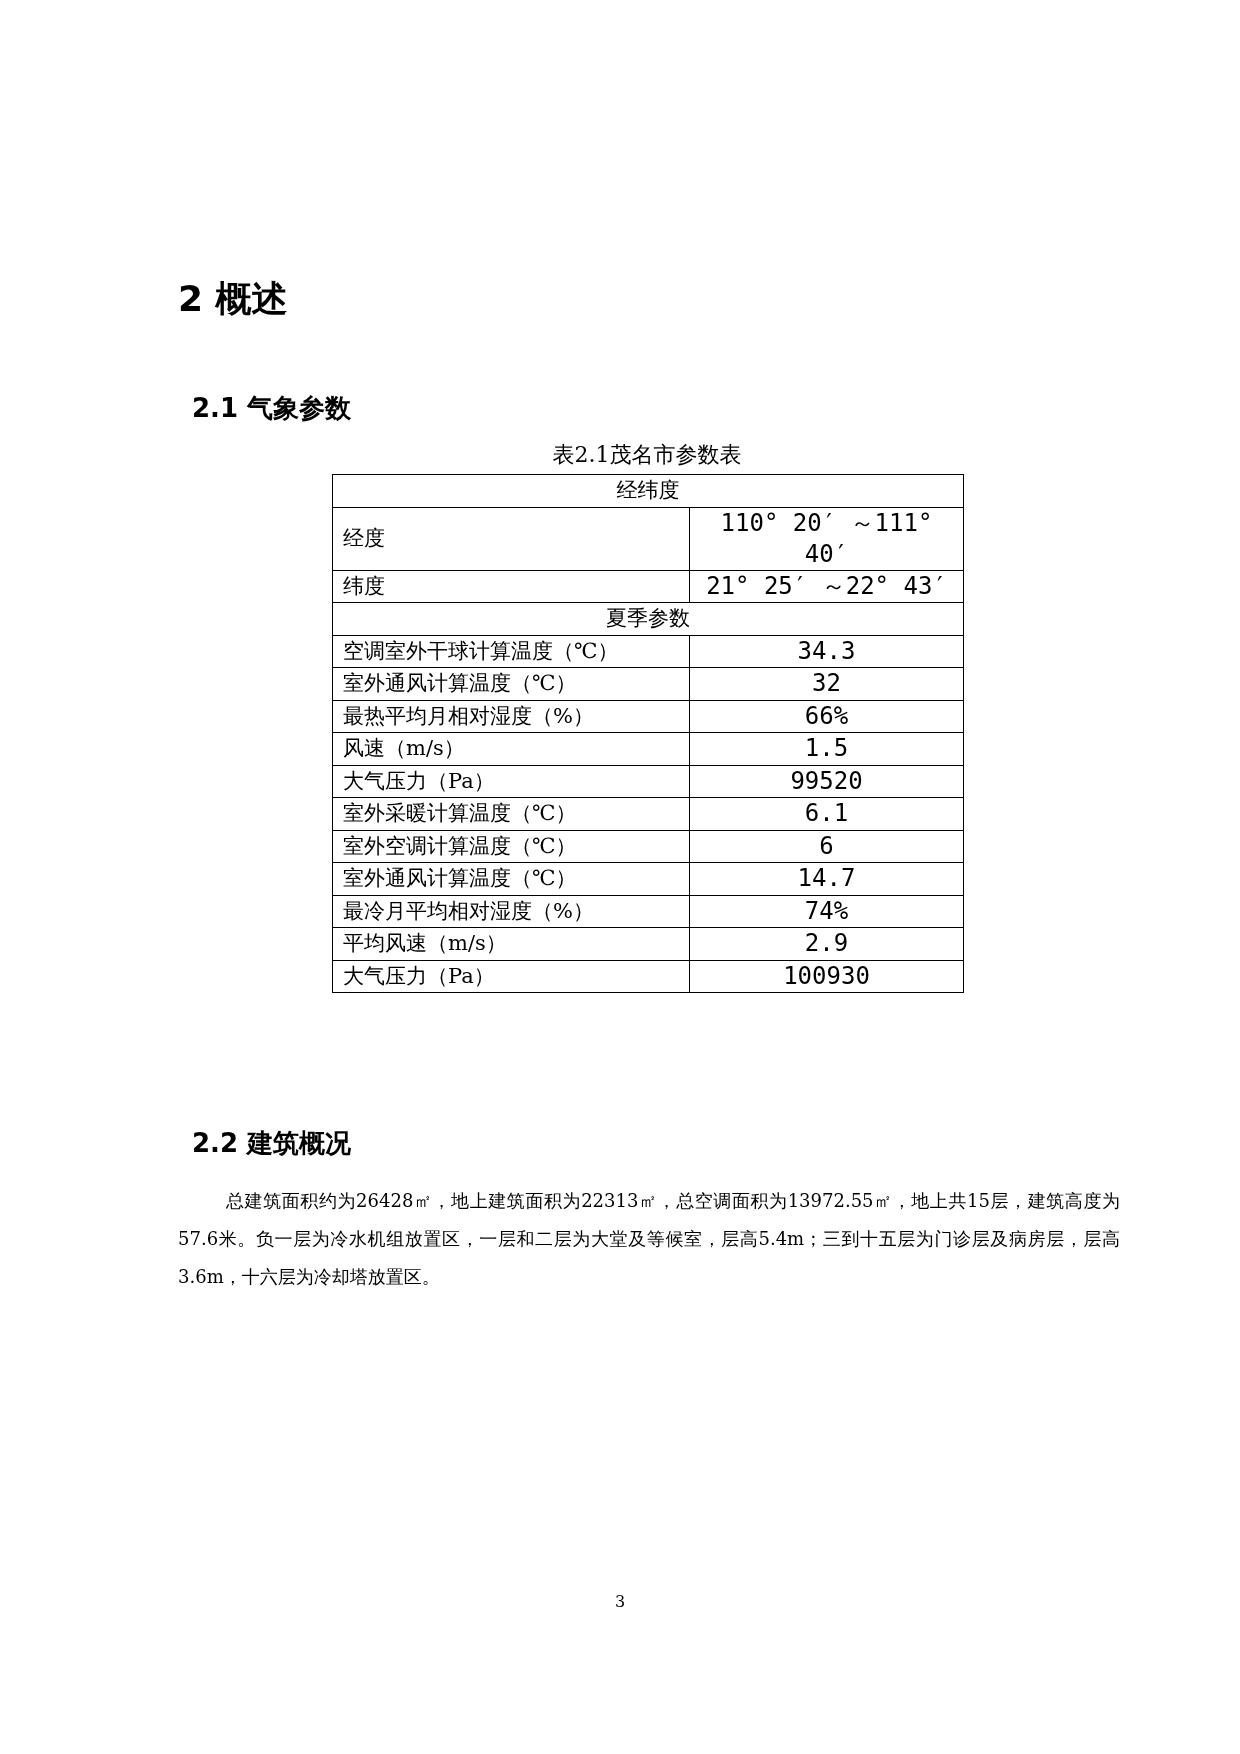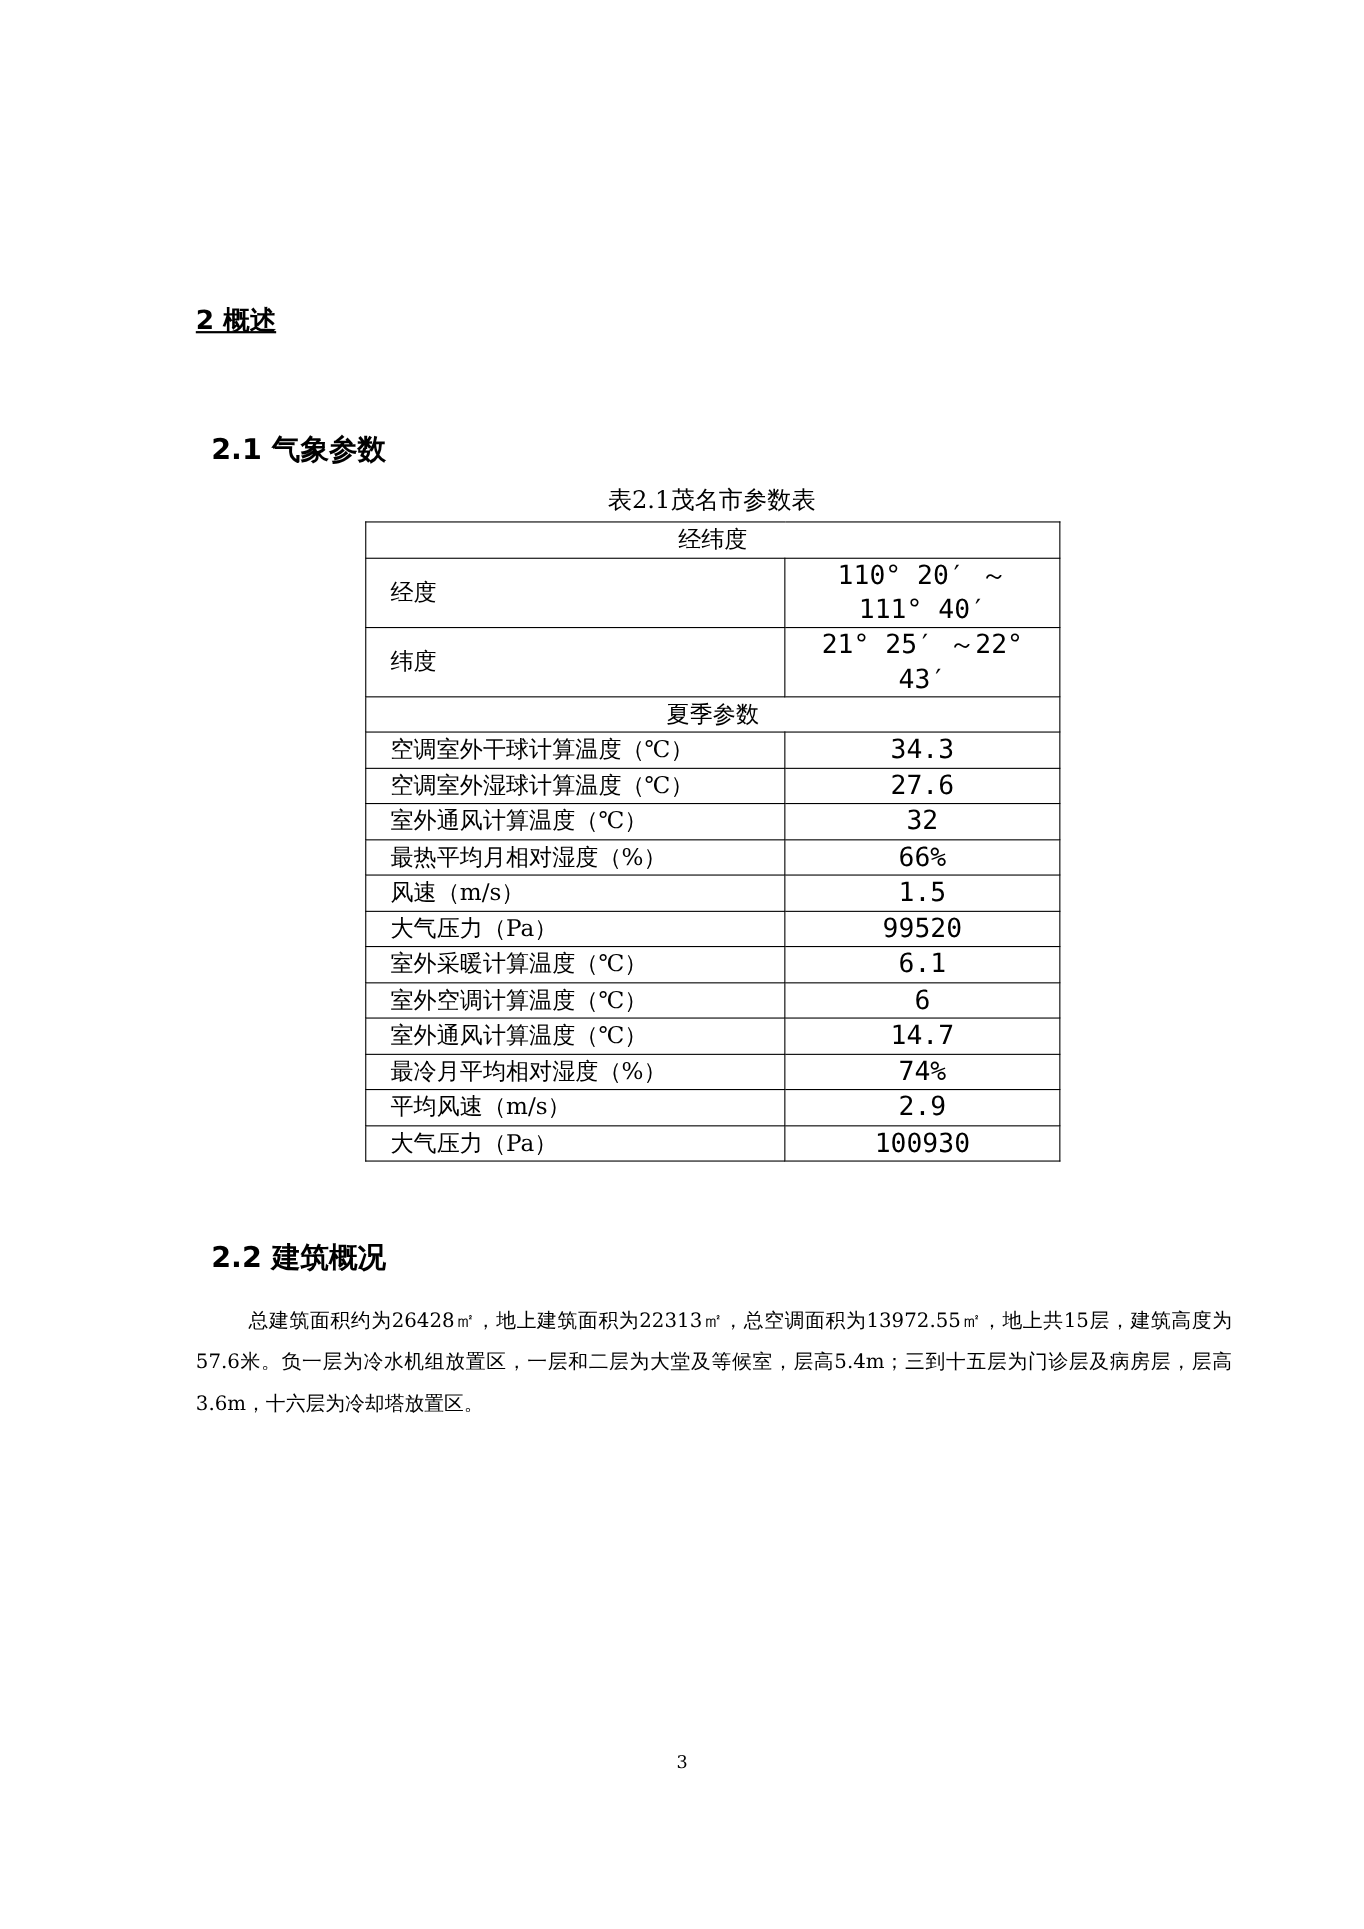--- a/index.html
+++ b/index.html
@@ -1,28 +1,28 @@
 <!DOCTYPE html>
 <html><head>
 <meta charset="utf-8">
 <style>
   html, body { margin: 0; padding: 0; background: #ffffff; }
   body { width: 1240px; height: 1754px; position: relative; overflow: hidden;
          font-family: "DejaVu Serif", "Liberation Serif", serif; color: #000; }
-  .h1 { position: absolute; left: 178px; top: 275px; font-size: 24px; font-weight: bold;
-        font-family: "DejaVu Sans", "Liberation Sans", sans-serif; margin: 0; text-decoration: underline; }
+  .h1 { position: absolute; left: 178px; top: 275px; font-size: 36px; font-weight: bold;
+        font-family: "DejaVu Sans", "Liberation Sans", sans-serif; margin: 0; }
   .h2 { position: absolute; left: 178px; font-size: 26px; font-weight: bold;
         font-family: "DejaVu Sans", "Liberation Sans", sans-serif; margin: 14px; }
   .h2a { top: 377px; }
   .h2b { top: 1112px; }
   .caption { position: absolute; left: 332px; width: 630px; top: 440px; text-align: center;
              font-size: 22px; }
   table.params { position: absolute; left: 332px; top: 474px; width: 632px;
                  border-collapse: collapse; font-size: 21px; }
-  table.params td { border: 1.5px solid #000; height: 31.5px; padding: 0 22px; line-height: 31px; }
+  table.params td { border: 1.5px solid #000; height: 31.5px; padding: 0 10px; line-height: 31px; }
   table.params td.group { text-align: center; }
   table.params td.label { width: 336px; text-align: left; }
   table.params td.value { text-align: center; font-family: "DejaVu Sans Mono", "Liberation Mono", monospace; font-size: 24px; }
   .para { position: absolute; left: 178px; top: 1182px; width: 942px; font-size: 18px;
           line-height: 38px; text-indent: 48px; margin: 0; text-align: justify; }
   .page-num { position: absolute; top: 1592px; left: 0; width: 1240px; text-align: center;
               font-size: 16px; }
 </style>
 </head>
 <body>
@@ -45,24 +45,20 @@
       <tr>
         <td class="label">纬度</td>
         <td class="value">21° 25′ ～22° 43′</td>
       </tr>
       <tr>
         <td class="group" colspan="2">夏季参数</td>
       </tr>
       <tr>
         <td class="label">空调室外干球计算温度（℃）</td>
         <td class="value">34.3</td>
-      </tr>
-      <tr>
-        <td class="label">空调室外湿球计算温度（℃）</td>
-        <td class="value">27.6</td>
       </tr>
       <tr>
         <td class="label">室外通风计算温度（℃）</td>
         <td class="value">32</td>
       </tr>
       <tr>
         <td class="label">最热平均月相对湿度（%）</td>
         <td class="value">66%</td>
       </tr>
       <tr>

